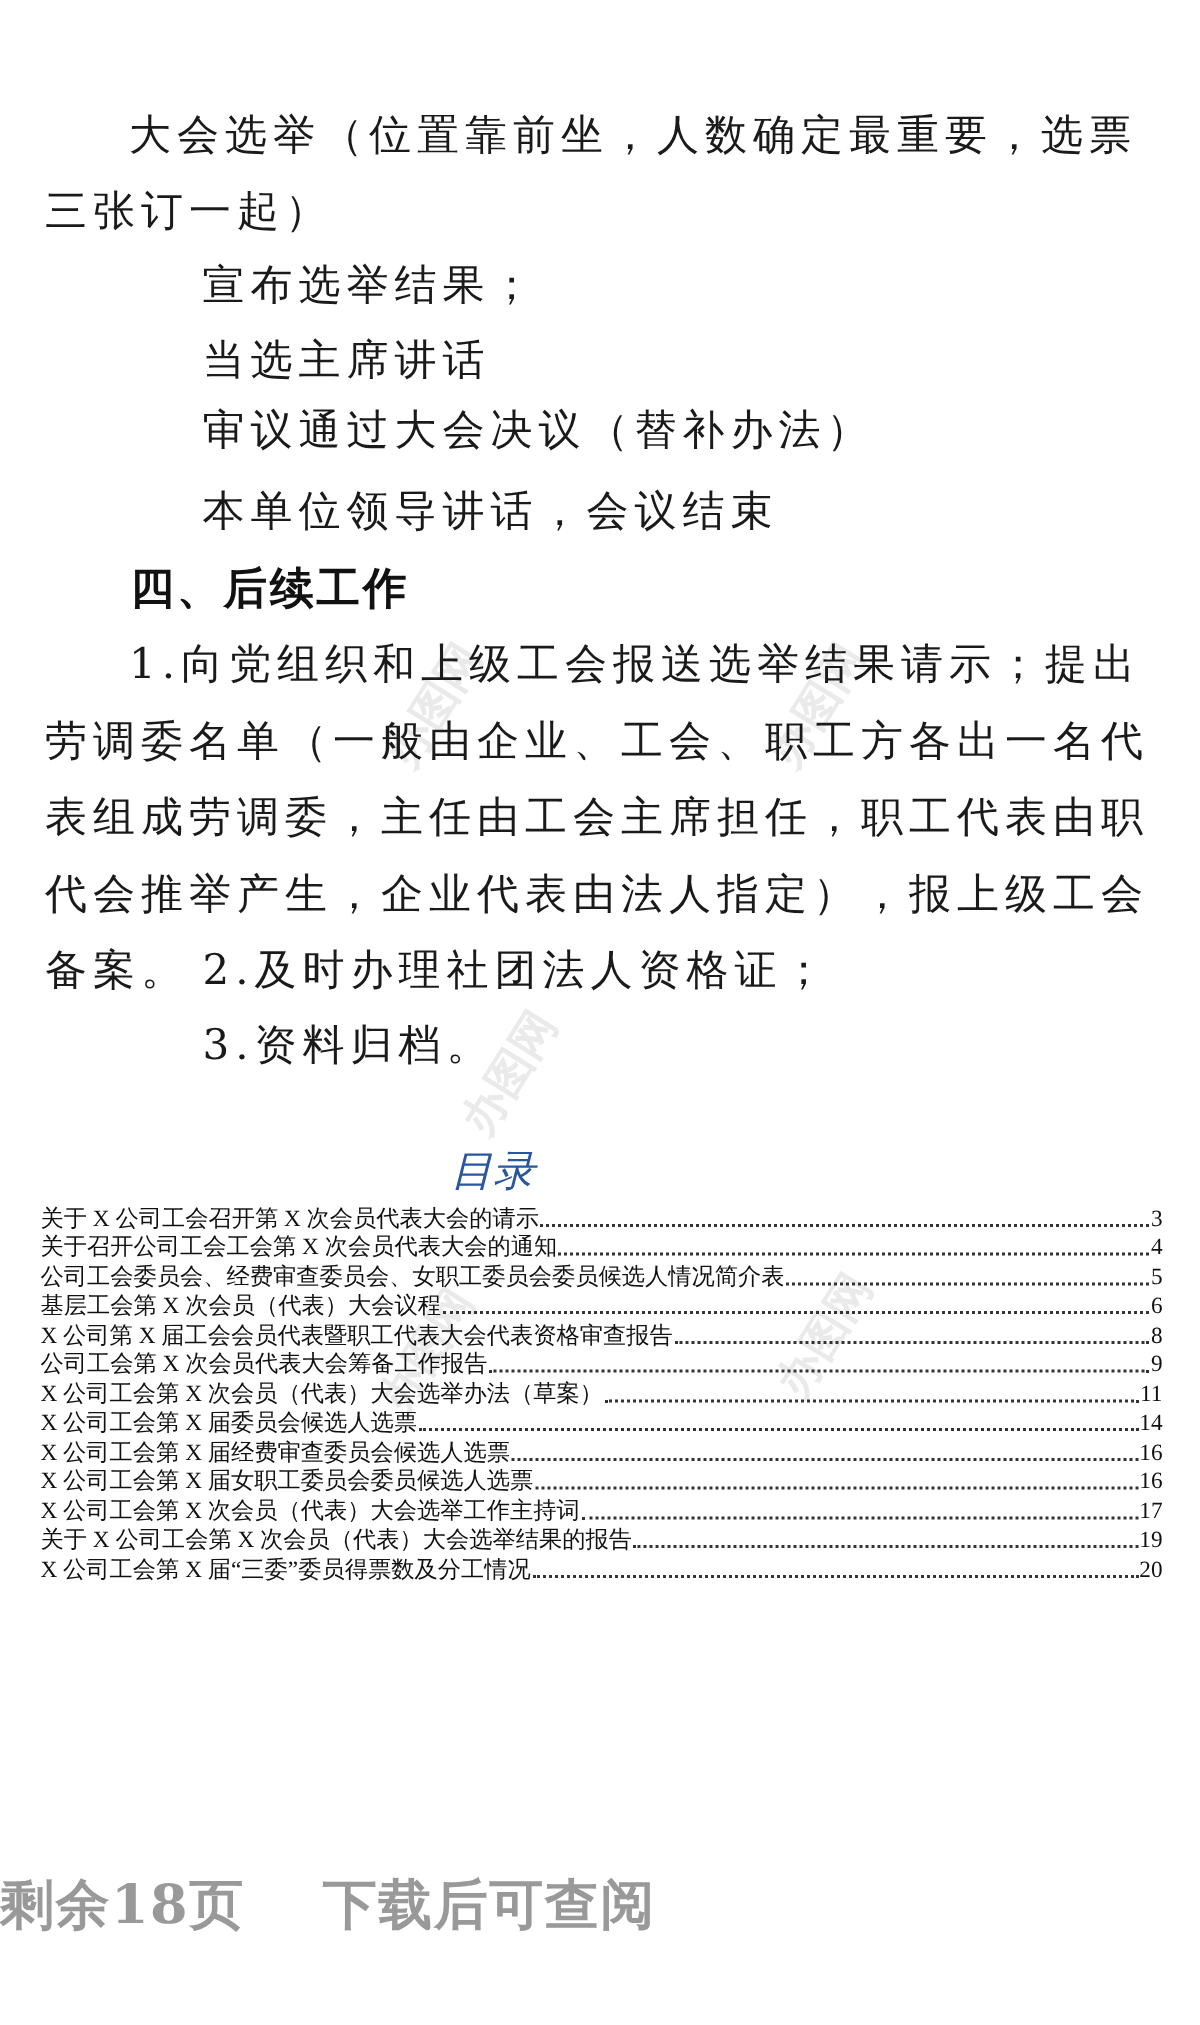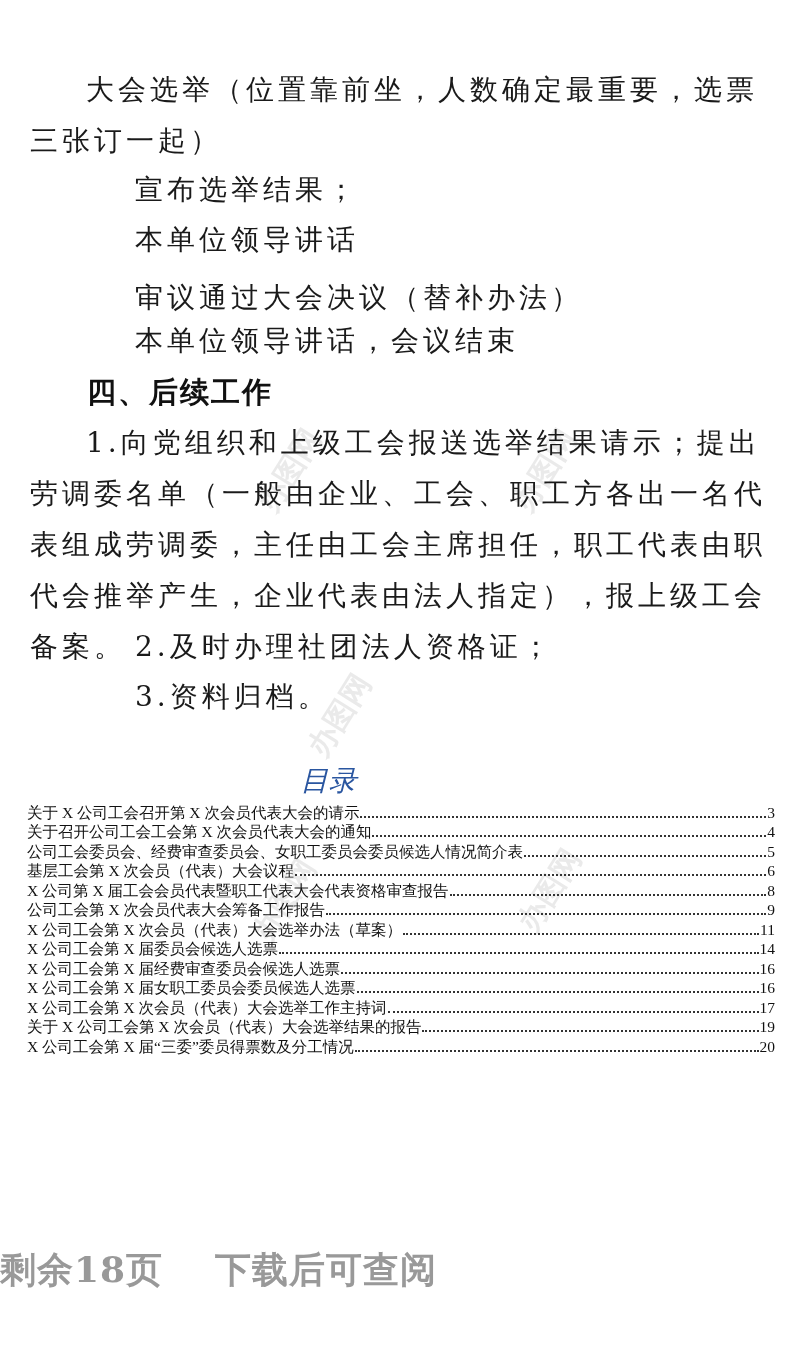--- a/index.html
+++ b/index.html
@@ -27,22 +27,22 @@
 
   <div class="wm" style="left:245px;top:450px;">办图网</div>
   <div class="wm" style="left:500px;top:450px;">办图网</div>
   <div class="wm" style="left:295px;top:695px;">办图网</div>
   <div class="wm" style="left:505px;top:870px;">办图网</div>
   <div class="wm" style="left:240px;top:880px;">办图网</div>
 
   <div class="para" style="top:64px;"><span class="indent"></span><span>大会选举（位置靠前坐，人数确定最重要，选票三张订一起）</span></div>
 
   <div class="line" style="top:170px;">宣布选举结果；</div>
-  <div class="line" style="top:220px;">本单位领导讲话</div>
-  <div class="line" style="top:278px;text-align:right;">审议通过大会决议（替补办法）</div>
+  <div class="line" style="top:220px;">当选主席讲话</div>
+  <div class="line" style="top:267px;text-align:right;">审议通过大会决议（替补办法）</div>
   <div class="line" style="top:321px;">本单位领导讲话，会议结束</div>
 
   <div class="heading" style="top:372px;">四、后续工作</div>
 
   <div class="para" style="top:417px;"><span class="indent"></span><span>1.向党组织和上级工会报送选举结果请示；提出劳调委名单（一般由企业、工会、职工方各出一名代表组成劳调委，主任由工会主席担任，职工代表由职代会推举产生，企业代表由法人指定），报上级工会备案。</span></div>
 
   <div class="line" style="top:627px;">2.及时办理社团法人资格证；</div>
   <div class="line" style="top:677px;">3.资料归档。</div>
 
   <div class="toc-title">目录</div>

